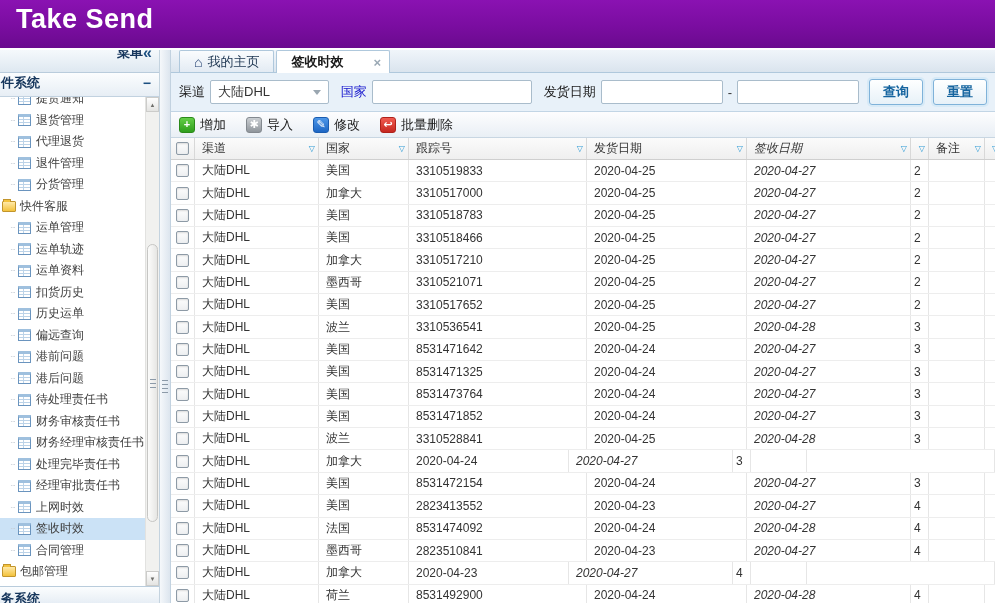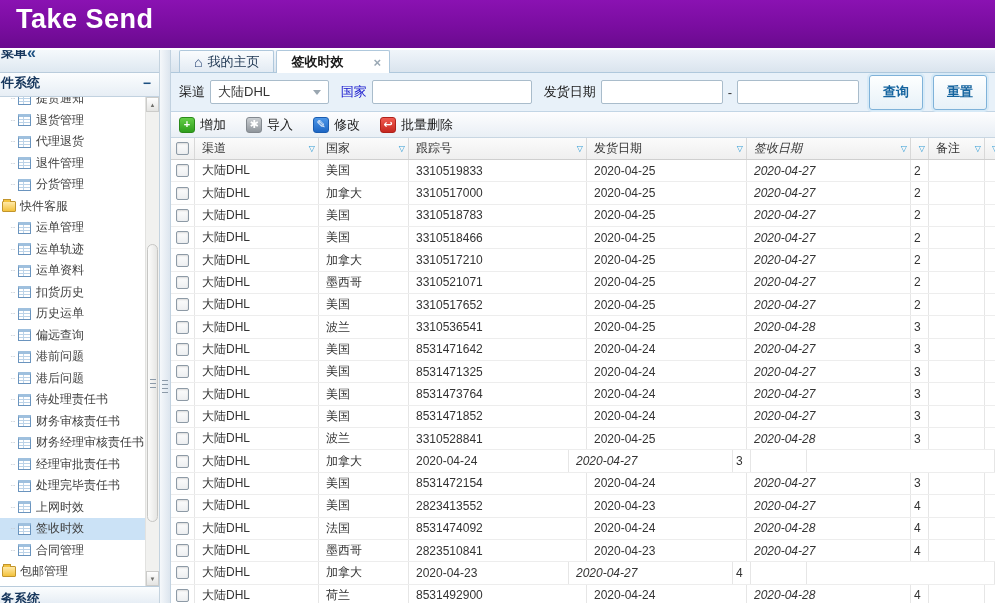--- a/index.html
+++ b/index.html
@@ -10,21 +10,21 @@
   .app-header { height:48px; background:linear-gradient(180deg,#8A12B2 0%,#7A0DA0 55%,#6A0A8E 100%);
     display:flex; align-items:flex-start; }
   .app-title { color:#fff; font-size:27px; font-weight:bold; padding:4px 0 0 16px; letter-spacing:.5px; }
 
   .content { display:flex; height:555px; border-top:2px solid #fff; }
 
   
   .sidebar { width:160px; display:flex; flex-direction:column; background:#fff;
     border-right:1px solid #C4D3DF; overflow:hidden; }
   .sidebar-top { height:23px; flex:0 0 23px; background:linear-gradient(#F5F9FC,#DEE8F1);
-    border-bottom:1px solid #B9CCDC; display:flex; align-items:center; justify-content:flex-start;
+    border-bottom:1px solid #B9CCDC; display:flex; align-items:center; justify-content:flex-end;
     padding:0 7px 16px 1px; font-size:13px; font-weight:bold; color:#16365C; }
   .collapse-glyph { font-size:16px; color:#1B4F80; cursor:pointer; line-height:1; }
   .section-bar { height:24px; flex:0 0 24px; background:linear-gradient(#FBFDFE,#E7EEF5);
     border-bottom:1px solid #C2D2E0; display:flex; align-items:center; justify-content:space-between;
     padding:0 8px 3px 1px; font-size:13px; font-weight:bold; color:#16365C; }
   .minus-glyph { color:#1B4F80; font-weight:bold; font-size:14px; cursor:pointer; }
   .menu-wrap { flex:1; display:flex; overflow:hidden; }
   .menu-list { flex:1; overflow:hidden; margin-top:-9px; padding-top:0; }
   .menu-item { height:21.5px; display:flex; align-items:center; padding-left:10px;
     font-size:12px; color:#404040; white-space:nowrap; cursor:pointer; }
@@ -81,21 +81,21 @@
   .fselect { width:145px; height:24px; background:#fff; border:1px solid #A9BCCB; border-radius:2px;
     display:flex; align-items:center; justify-content:space-between; padding:0 7px; color:#333;
     margin-right:12px; cursor:pointer; }
   .select-arrow { width:0; height:0; border-left:4px solid transparent; border-right:4px solid transparent;
     border-top:5px solid #9AA6B0; }
   .finput { height:24px; background:#fff; border:1px solid #A9BCCB; border-radius:2px;
     padding:0 5px; font-size:13px; font-family:inherit; margin-right:12px; }
   .country-input { width:160px; }
   .date-input { width:122px; margin-right:0; }
   .dash { color:#333; margin:0 5px; }
-  .fbtn { height:35px; padding:0 13px; margin-left:10px; background:linear-gradient(#FEFFFF,#E7F1F8);
+  .fbtn { height:26px; padding:0 13px; margin-left:10px; background:linear-gradient(#FEFFFF,#E7F1F8);
     border:1px solid #7FB2D9; border-radius:3px; box-shadow:0 0 0 2px #D7EAF7; color:#15649F;
     font-weight:bold; font-size:13px; display:flex; align-items:center; cursor:pointer; white-space:nowrap; }
 
   .toolbar { height:26px; flex:0 0 26px; background:linear-gradient(#FDFDFE,#E9EFF5);
     border-bottom:1px solid #C8D6E2; display:flex; align-items:center; padding:0 8px; gap:20px;
     font-size:13px; color:#1A1A1A; }
   .tool { display:flex; align-items:center; gap:5px; cursor:pointer; }
   .tool-icon { width:16px; height:16px; border-radius:3px; color:#fff; font-size:11px; font-weight:bold;
     display:flex; align-items:center; justify-content:center; line-height:1; }
   .icon-add    { background:linear-gradient(#63CE47,#2F9E1D); border:1px solid #2B8A1A; }
@@ -207,25 +207,25 @@
           <div class="menu-item">
             <span class="grid-icon"></span>
             <span>财务审核责任书</span>
           </div>
           <div class="menu-item">
             <span class="grid-icon"></span>
             <span>财务经理审核责任书</span>
           </div>
           <div class="menu-item">
             <span class="grid-icon"></span>
+            <span>处理完毕责任书</span>
+          </div>
+          <div class="menu-item">
+            <span class="grid-icon"></span>
             <span>经理审批责任书</span>
-          </div>
-          <div class="menu-item">
-            <span class="grid-icon"></span>
-            <span>处理完毕责任书</span>
           </div>
           <div class="menu-item">
             <span class="grid-icon"></span>
             <span>上网时效</span>
           </div>
           <div class="menu-item selected">
             <span class="grid-icon"></span>
             <span>签收时效</span>
           </div>
           <div class="menu-item">

